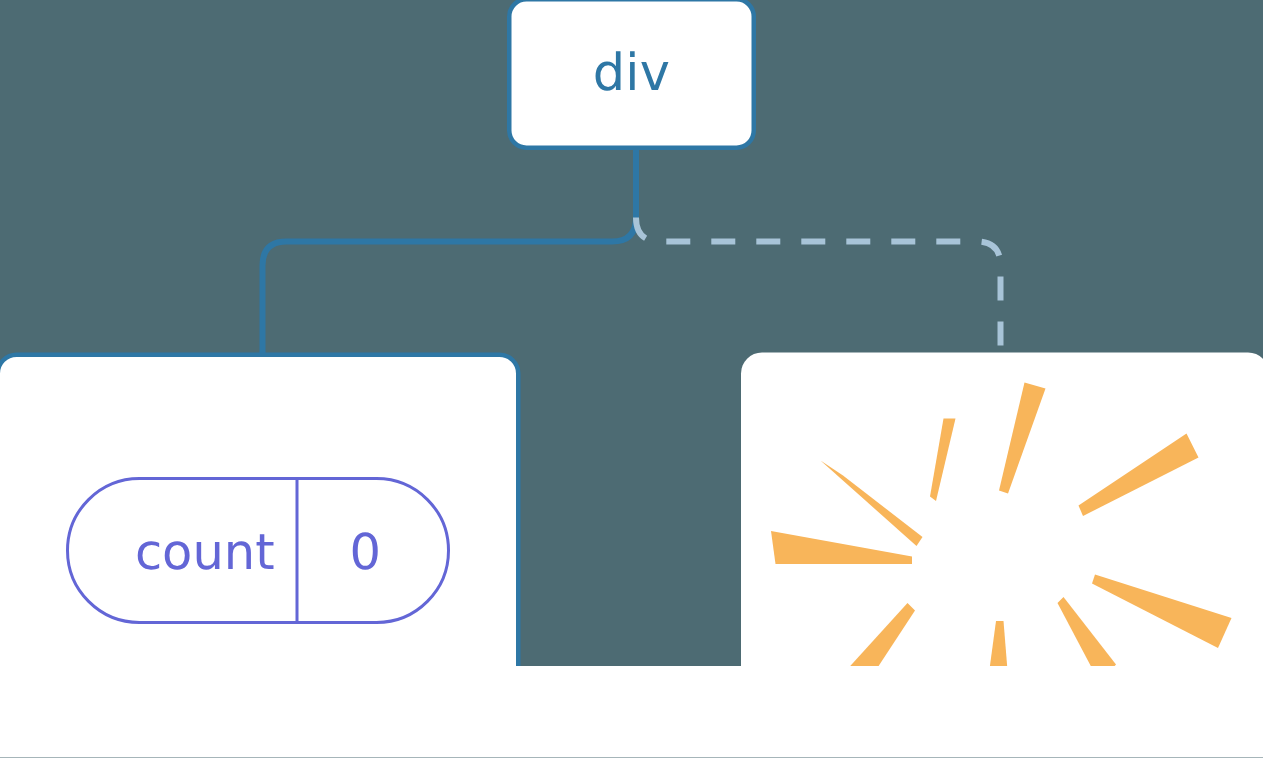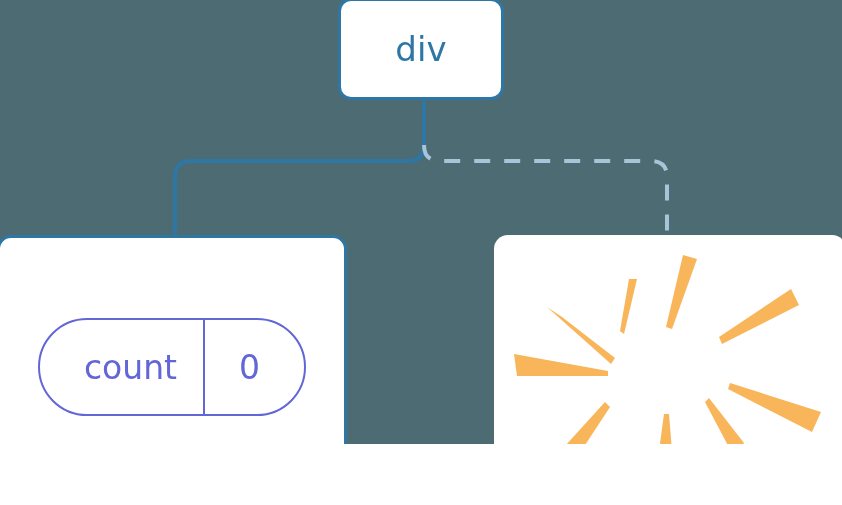--- a/index.html
+++ b/index.html
@@ -82,21 +82,21 @@
     align-items: stretch;
     border: 2px solid #6366d6;
     border-radius: 999px;
     box-sizing: border-box;
     background: transparent;
   }
   .state-pill .pill-key {
     display: flex;
     align-items: center;
     justify-content: center;
-    padding: 0 26px 0 44px;
+    padding: 0 14px 0 44px;
     font-size: 33px;
     color: #6366d6;
     line-height: 1;
   }
   .state-pill .pill-divider {
     width: 2px;
     background: #6366d6;
     flex: 0 0 2px;
   }
   .state-pill .pill-value {

